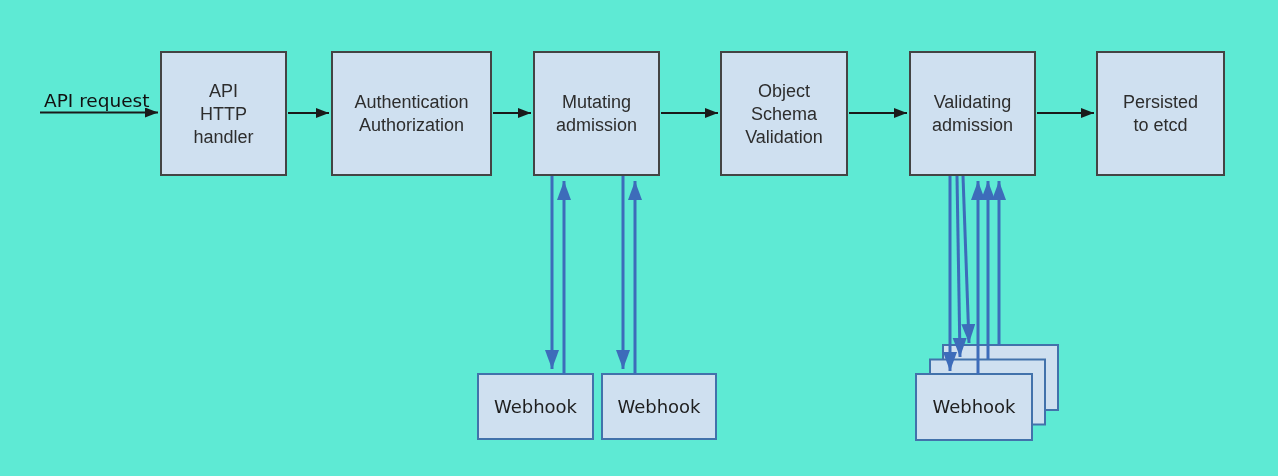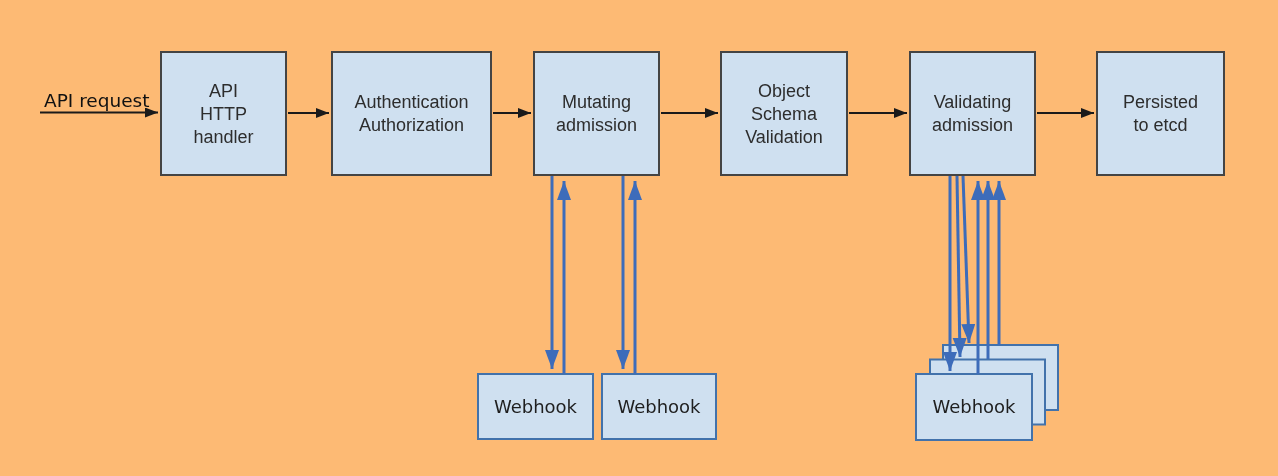--- a/index.html
+++ b/index.html
@@ -4,21 +4,21 @@
 <style>
   :root{
     --box_fill:#cfe0f0;
     --box_border:#444444;
     --webhook_border:#4272ab;
     --flow_arrow:#1a1a1a;
     --webhook_arrow:#3d6cba;
     --text:#2d2d2d;
   }
   html,body{margin:0;padding:0;background:#ffffff;}
-  .canvas-wrap{width:1278px;height:476px;background:#fdba74;overflow:hidden;}
+  .canvas-wrap{width:1278px;height:476px;background:#5eead4;overflow:hidden;}
   svg{display:block;}
   .node-rect{fill:var(--box_fill);stroke:var(--box_border);stroke-width:2;}
   .webhook-rect{fill:var(--box_fill);stroke:var(--webhook_border);stroke-width:2;}
   .node-label{font-family:"Liberation Sans",sans-serif;font-size:18px;fill:var(--text);text-anchor:middle;}
   .webhook-label{font-family:"DejaVu Sans",sans-serif;font-size:18px;fill:#1f1f1f;text-anchor:middle;}
   .req-label{font-family:"DejaVu Sans",sans-serif;font-size:18.5px;fill:#111111;}
   .flow-line{stroke:var(--flow_arrow);stroke-width:2;fill:none;}
   .hook-line{stroke:var(--webhook_arrow);stroke-width:3;fill:none;}
   .mk-black{fill:var(--flow_arrow);}
   .mk-blue{fill:var(--webhook_arrow);}

